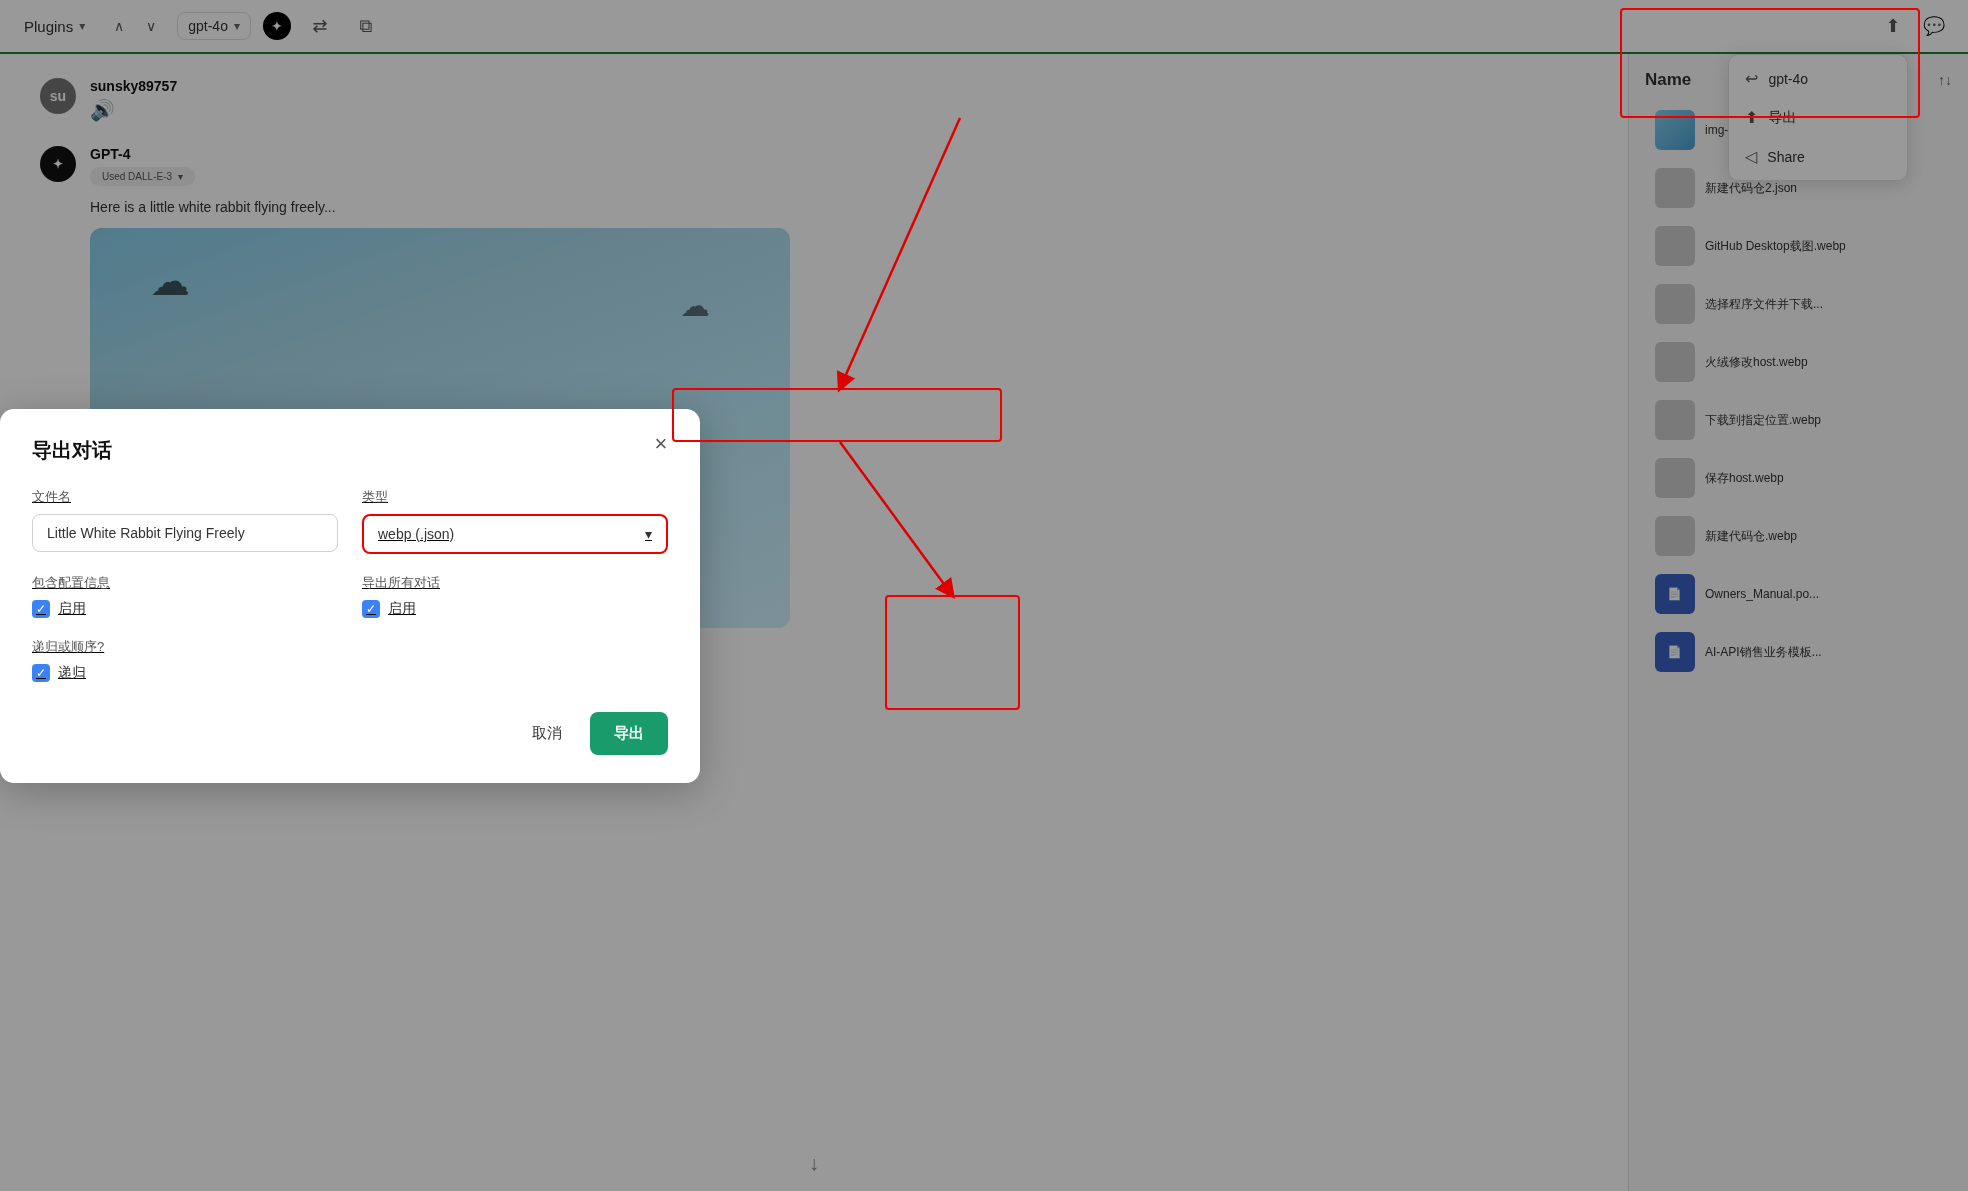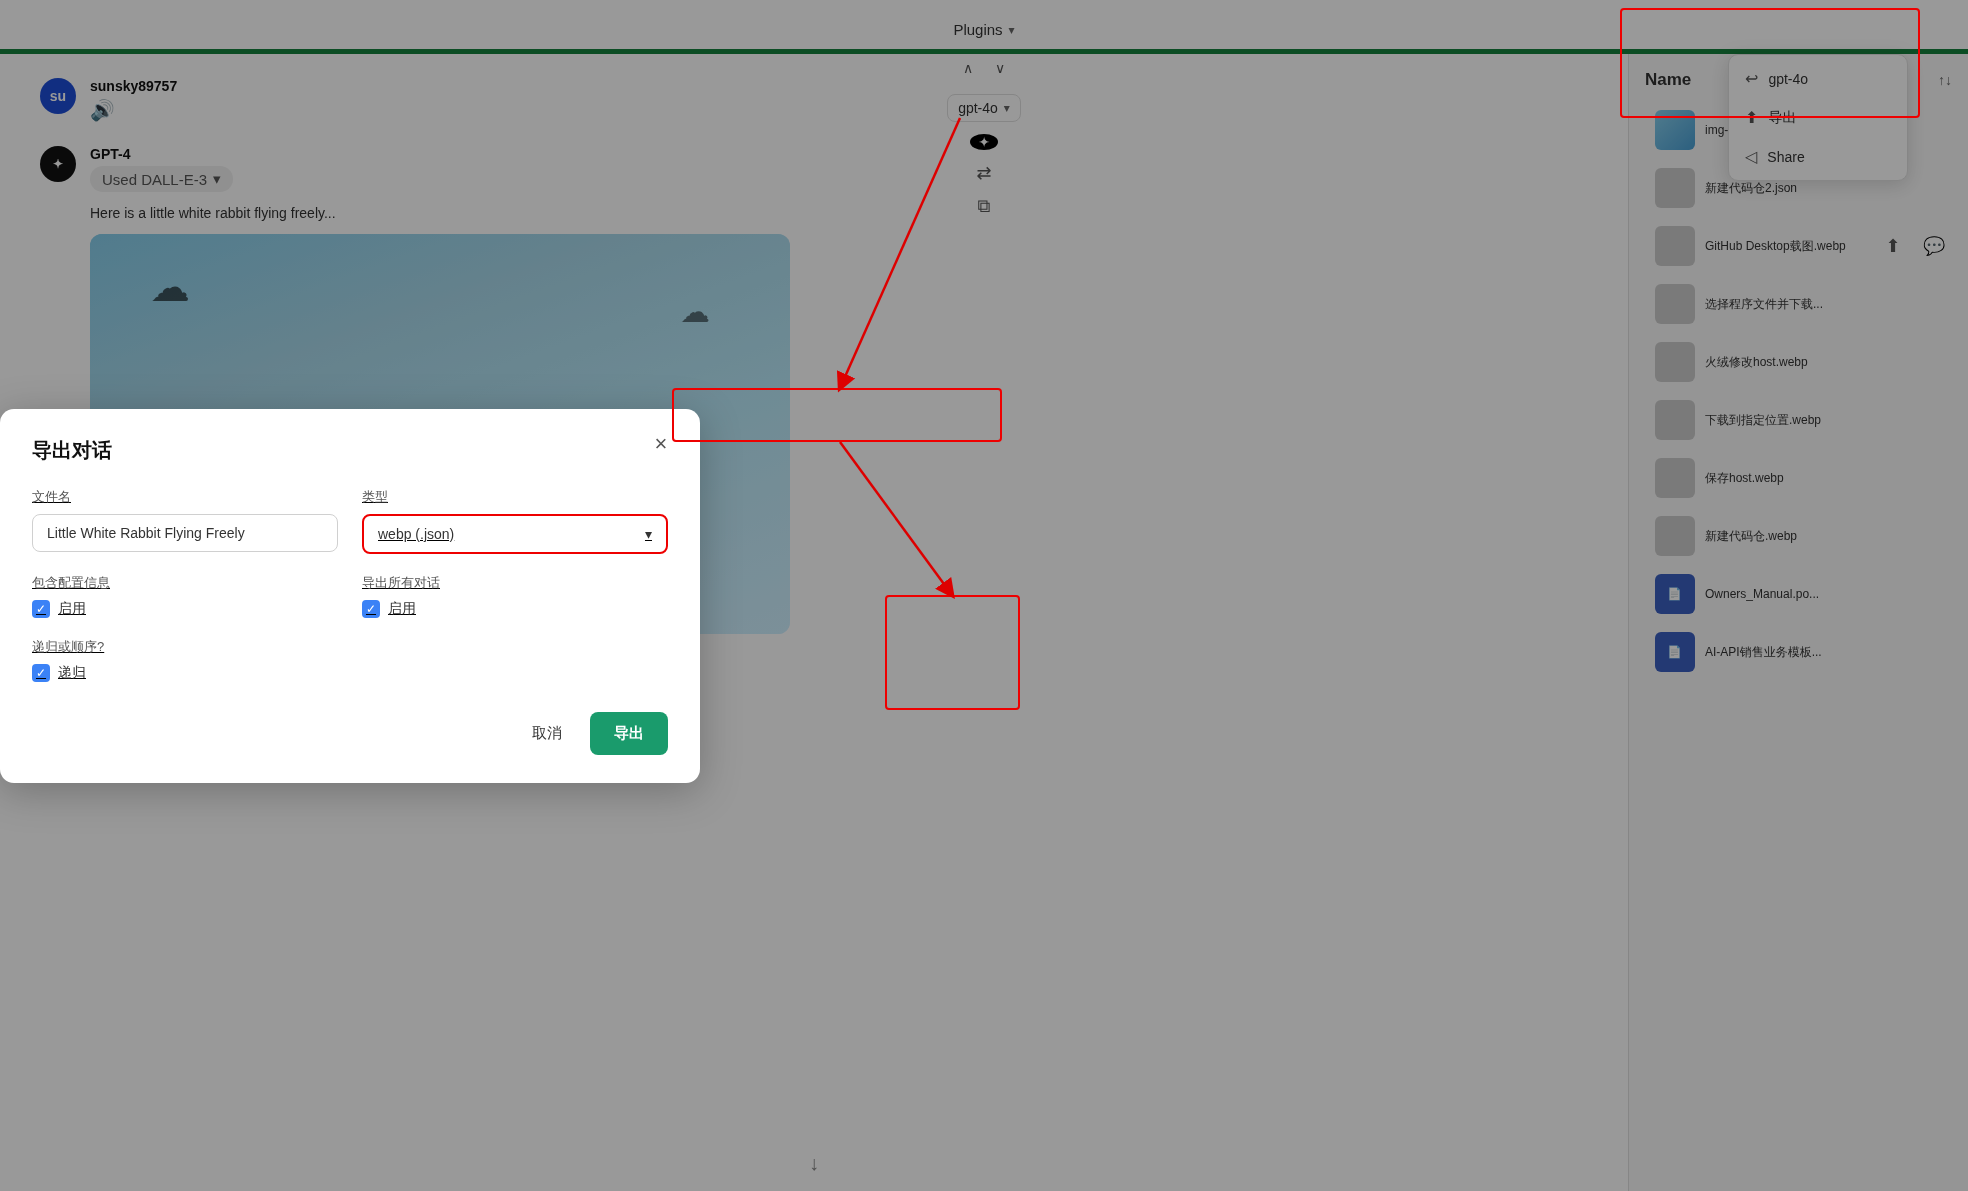--- a/index.html
+++ b/index.html
@@ -18,27 +18,26 @@
       flex-direction: column;
       height: 100%;
       background: #fff;
     }
 
     
     .top-bar {
       display: flex;
       align-items: center;
       height: 54px;
-      padding: 17px 16px;
+      padding: 4px 16px;
       background: #fff;
-      border-bottom: 5px solid #15803d;
+      border-bottom: 2px solid #15803d;
       gap: 12px;
       position: relative;
       z-index: 10;
-      flex-direction: column;
     }
 
     .plugins-btn {
       display: flex;
       align-items: center;
       gap: 6px;
       font-size: 15px;
       font-weight: 500;
       color: #333;
       cursor: pointer;
@@ -168,21 +167,21 @@
       background: #888;
       display: flex;
       align-items: center;
       justify-content: center;
       color: #fff;
       font-size: 14px;
       font-weight: 600;
       flex-shrink: 0;
     }
 
-    .avatar.user-avatar { background: #1d4ed8; }
+    .avatar.user-avatar { background: #737373; }
     .avatar.gpt-avatar { background: #111; font-size: 12px; }
 
     .message-content { flex: 1; }
     .message-author {
       font-weight: 600;
       font-size: 14px;
       margin-bottom: 4px;
       color: #111;
     }
     .message-text {
@@ -195,21 +194,21 @@
       margin-top: 4px;
     }
 
     .model-badge {
       display: inline-flex;
       align-items: center;
       gap: 6px;
       background: #f0f0f0;
       border-radius: 20px;
       padding: 4px 12px;
-      font-size: 15px;
+      font-size: 10px;
       color: #555;
       margin-bottom: 10px;
       cursor: pointer;
     }
 
     
     .chat-image {
       width: 700px;
       height: 400px;
       background: linear-gradient(135deg, #87ceeb 0%, #b8e4f9 40%, #d4f0ff 100%);

